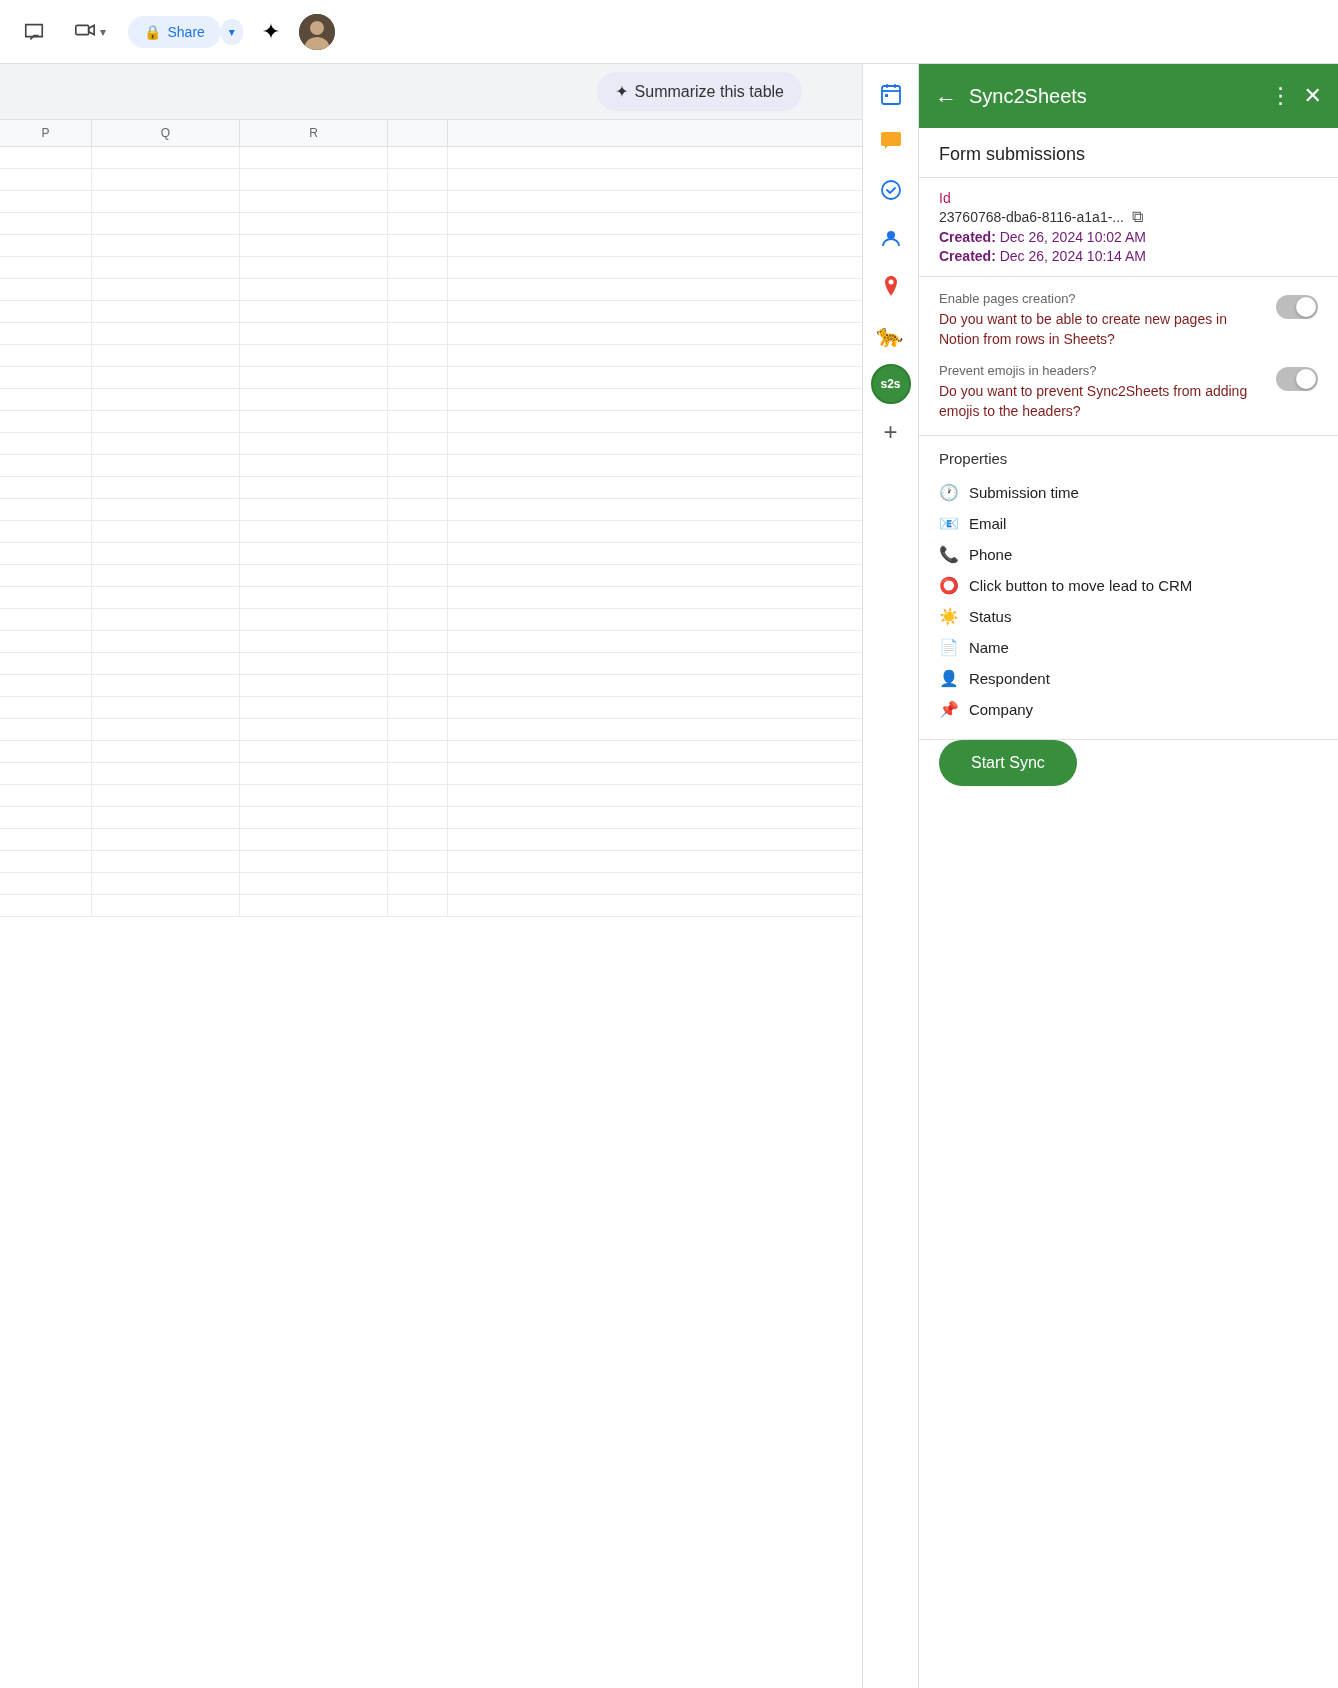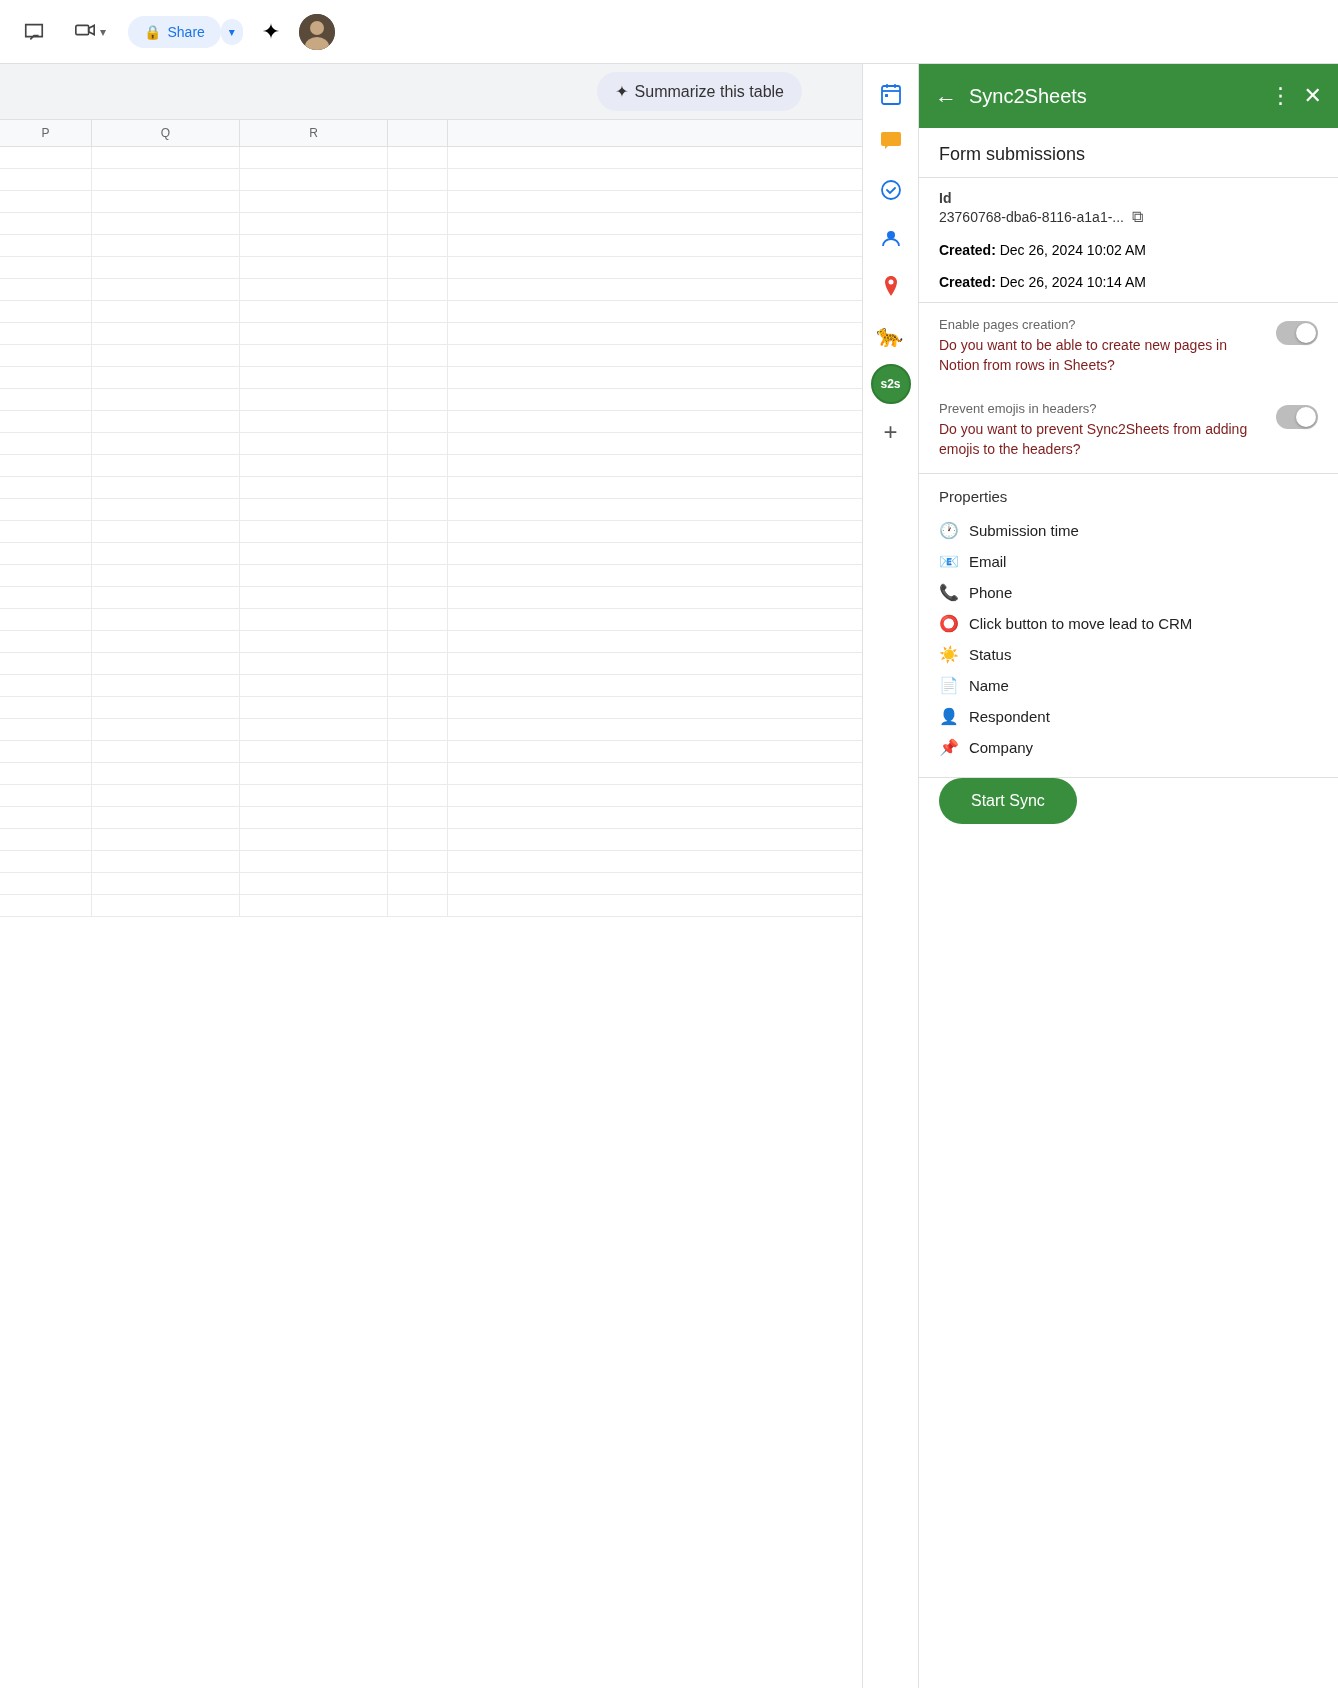--- a/index.html
+++ b/index.html
@@ -206,42 +206,42 @@
       padding: 16px 20px 12px;
       font-size: 18px; font-weight: 500; color: #222;
       border-bottom: 1px solid #e0e0e0;
     }
 
     .info-section {
       padding: 12px 20px;
       border-bottom: 1px solid #e0e0e0;
     }
     .info-label {
-      font-size: 14px; font-weight: 700; color: #404040;
+      font-size: 14px; font-weight: 400; color: #be185d;
     }
     .info-id {
       font-size: 14px; color: #333;
       display: flex; align-items: center; gap: 8px; margin-top: 2px;
     }
     .external-link {
       font-size: 16px; color: #555; cursor: pointer;
     }
     .info-row {
-      margin-top: 16px;
-      font-size: 14px; color: #000000;
+      margin-top: 3px;
+      font-size: 14px; color: #701a75;
     }
     .info-row strong { font-weight: 600; }
 
     .toggle-section {
       padding: 14px 20px;
       border-bottom: 1px solid #e0e0e0;
     }
     .toggle-item {
       display: flex; align-items: flex-start; gap: 12px;
-      margin-bottom: 26px;
+      margin-bottom: 14px;
     }
     .toggle-item:last-child { margin-bottom: 0; }
     .toggle-text { flex: 1; }
     .toggle-question {
       font-size: 13px; color: #666; margin-bottom: 4px;
     }
     .toggle-description {
       font-size: 14px; color: #7f1d1d; line-height: 1.4;
     }
     .toggle-switch {

